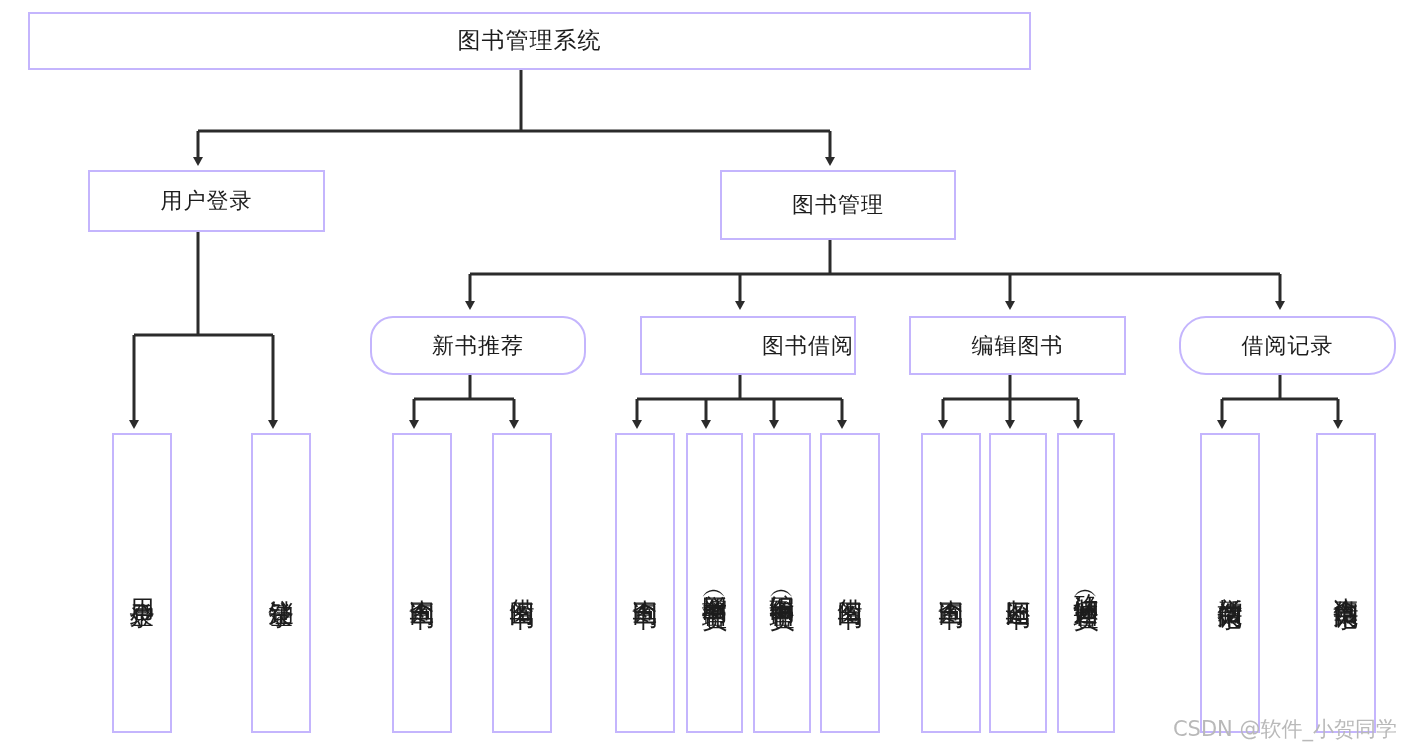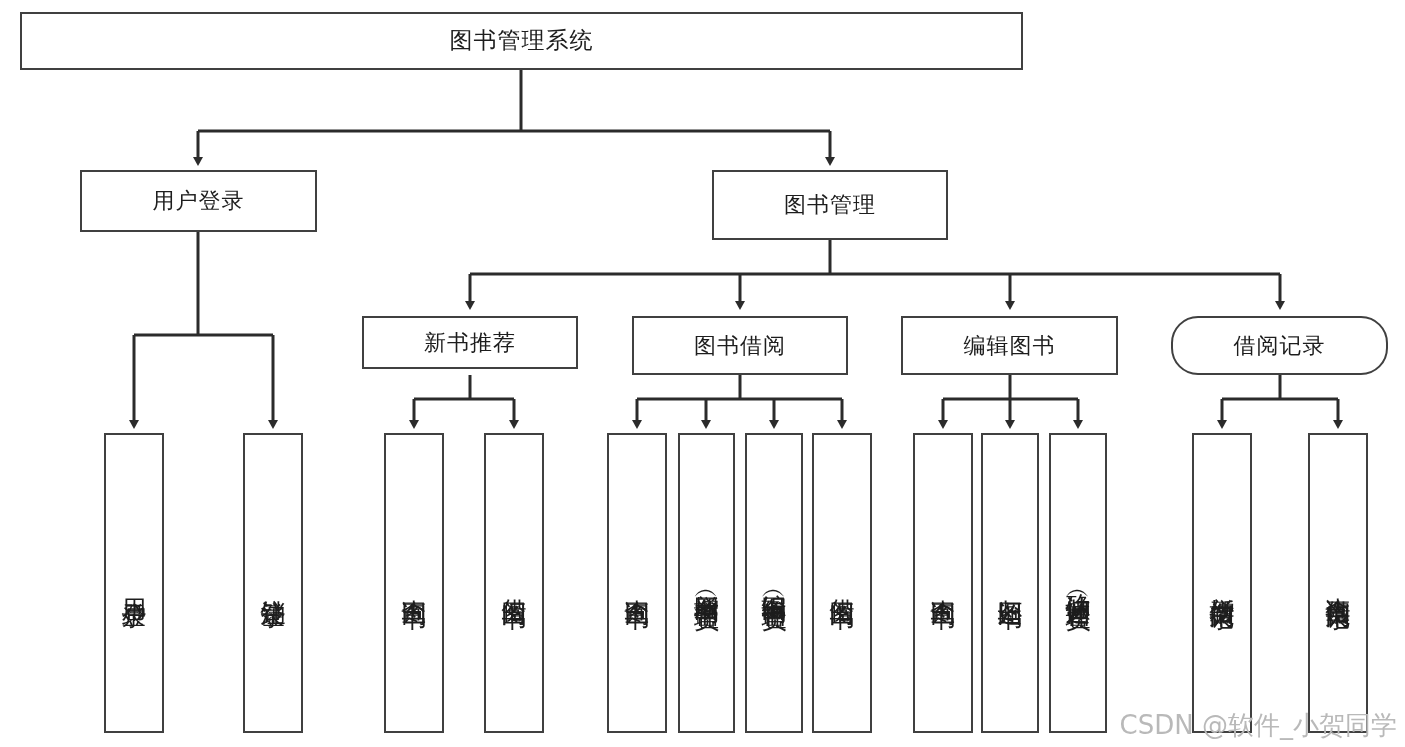--- a/index.html
+++ b/index.html
@@ -19,25 +19,26 @@
     position:absolute;
     left:0; top:0;
     width:1405px;
     height:747px;
     pointer-events:none;
   }
   .node{
     position:absolute;
     box-sizing:border-box;
     background:#ffffff;
-    border:2px solid #404040;
+    border:2px solid #c4b5fd;
     display:flex;
     align-items:center;
     justify-content:center;
     z-index:2;
+    margin-left:8px;
   }
   .node .label{
     color:#1d1d1d;
     line-height:1.18;
     text-align:center;
     white-space:pre;
   }
   
   .node.horiz .label{
     font-size:22px;
@@ -56,21 +57,21 @@
     writing-mode:vertical-rl;
     text-orientation:upright;
     -webkit-text-orientation:upright;
     letter-spacing:2px;
     max-height:100%;
   }
   .watermark{
     position:absolute;
     right:8px;
     bottom:4px;
-    font-size:26px;
+    font-size:21px;
     color:#b9b9b9;
     z-index:5;
     white-space:nowrap;
     font-family:"DejaVu Sans","Liberation Sans",sans-serif;
   }
 </style>
 </head>
 <body>
 
 <div id="canvas">
@@ -129,24 +130,24 @@
     <span class="label">图书管理系统</span>
   </div>
 
   <div class="node horiz" style="left:80px;top:170px;width:237px;height:62px;">
     <span class="label">用户登录</span>
   </div>
   <div class="node horiz" style="left:712px;top:170px;width:236px;height:70px;">
     <span class="label">图书管理</span>
   </div>
 
-  <div class="node horiz" style="left:362px;top:316px;width:216px;height:53px;">
+  <div class="node horiz" style="left:362px;top:316px;width:216px;height:59px;border-radius:23px;">
     <span class="label">新书推荐</span>
   </div>
-  <div class="node horiz" style="left:632px;top:316px;width:216px;height:59px;">
+  <div class="node horiz" style="left:632px;top:316px;width:216px;height:59px;justify-content:flex-end;">
     <span class="label">图书借阅</span>
   </div>
   <div class="node horiz" style="left:901px;top:316px;width:217px;height:59px;">
     <span class="label">编辑图书</span>
   </div>
   <div class="node horiz" style="left:1171px;top:316px;width:217px;height:59px;border-radius:27px;">
     <span class="label">借阅记录</span>
   </div>
 
   <div class="node leaf" style="left:104px;top:433px;width:60px;height:300px;">

